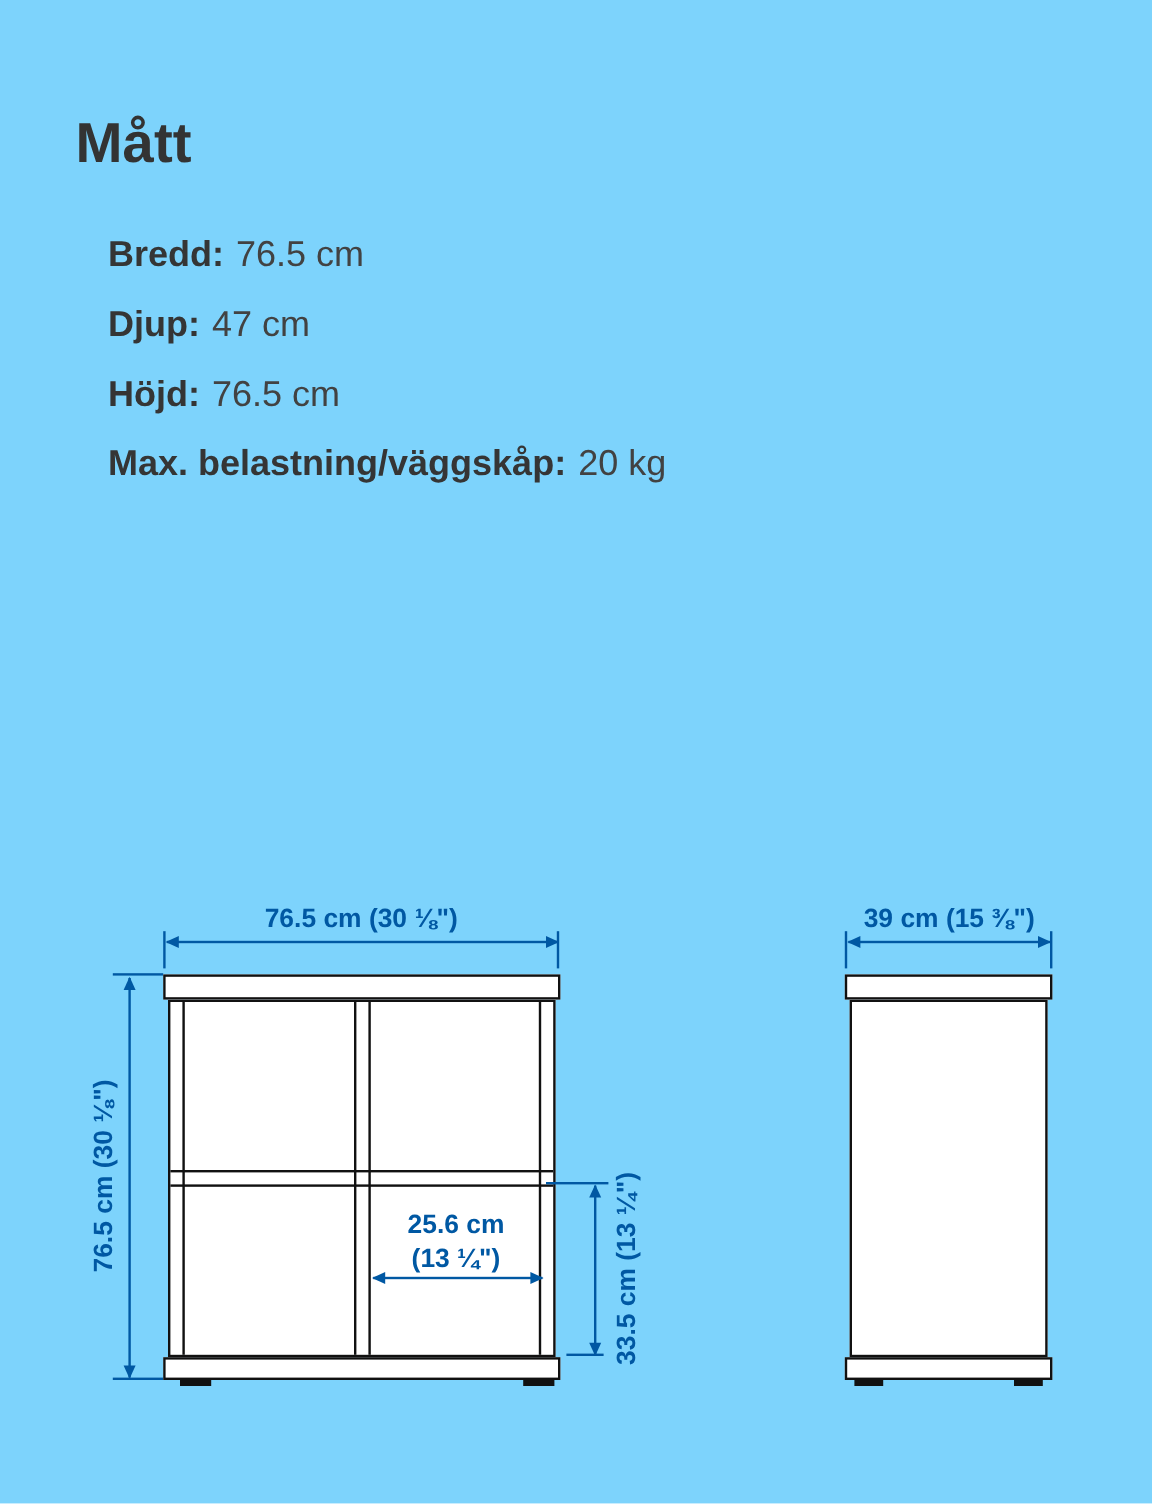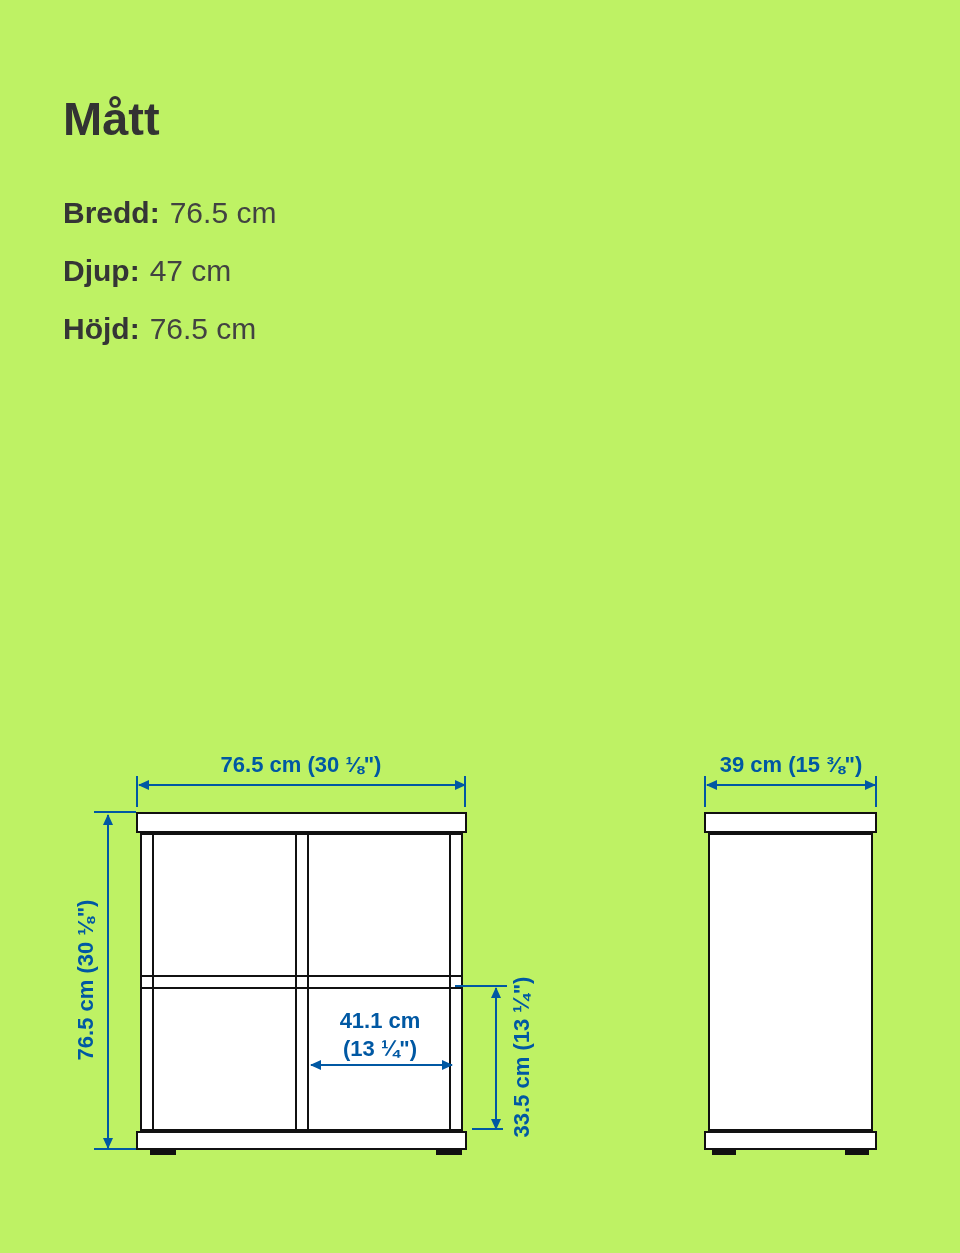--- a/index.html
+++ b/index.html
@@ -2,28 +2,28 @@
 <html><head>
 <meta charset="utf-8">
 <style>
   :root{
     --blue:#0058a3;
     --ink:#111111;
     --text:#3f3f3f;
   }
   html,body{margin:0;padding:0;background:#ffffff;}
   .canvas{
-    position:relative;width:960px;height:1253px;background:#bef264;overflow:hidden;
+    position:relative;width:960px;height:1253px;background:#7dd3fc;overflow:hidden;
     font-family:"Liberation Sans", sans-serif;color:var(--text);
   }
   .page-title{
     position:absolute;left:63px;top:60px;font-size:47px;font-weight:700;color:#333333;
   }
   .specs{position:absolute;left:63px;top:184px;}
-  .spec-row{height:58px;line-height:58px;font-size:30px;white-space:nowrap;}
+  .spec-row{height:58px;line-height:58px;font-size:30px;white-space:nowrap;margin-left:27px;}
   .spec-label{font-weight:700;color:#353535;margin-right:10px;}
   .spec-value{font-weight:400;color:#424242;}
 
   
   .abs{position:absolute;box-sizing:border-box;}
   .outline{border:2px solid var(--ink);background:#ffffff;}
   .blue-line{background:var(--blue);}
   .ink-fill{background:var(--ink);}
 
   .h-arrow{position:absolute;height:2px;background:var(--blue);}
@@ -66,20 +66,23 @@
   <div class="specs">
     <div class="spec-row">
       <span class="spec-label">Bredd:</span><span class="spec-value">76.5 cm</span>
     </div>
     <div class="spec-row">
       <span class="spec-label">Djup:</span><span class="spec-value">47 cm</span>
     </div>
     <div class="spec-row">
       <span class="spec-label">Höjd:</span><span class="spec-value">76.5 cm</span>
     </div>
+    <div class="spec-row">
+      <span class="spec-label">Max. belastning/väggskåp:</span><span class="spec-value">20 kg</span>
+    </div>
   </div>
 
   <div>
 
     <div class="dim-label" style="left:301px;top:765px;">76.5 cm (30 ⅛")</div>
     <div class="abs blue-line" style="left:136px;top:776px;width:2px;height:31px;"></div>
     <div class="abs blue-line" style="left:464px;top:776px;width:2px;height:31px;"></div>
     <div class="h-arrow" style="left:139px;top:784px;width:326px;"></div>
 
     <div class="abs blue-line" style="left:94px;top:811px;width:42px;height:2px;"></div>
@@ -92,21 +95,21 @@
       <div class="inner-wall-l"></div>
       <div class="inner-wall-r"></div>
       <div class="partition"></div>
       <div class="shelf"></div>
     </div>
     <div class="abs outline" style="left:136px;top:1131px;width:331px;height:19px;"></div>
     <div class="abs ink-fill" style="left:150px;top:1150px;width:26px;height:5px;"></div>
     <div class="abs ink-fill" style="left:436px;top:1150px;width:26px;height:5px;"></div>
 
     <div class="dim-label" style="left:380px;top:1034px;">
-      <div>41.1 cm</div>
+      <div>25.6 cm</div>
       <div>(13 ¼")</div>
     </div>
     <div class="h-arrow" style="left:311px;top:1064px;width:141px;"></div>
 
     <div class="abs blue-line" style="left:455px;top:985px;width:52px;height:2px;"></div>
     <div class="abs blue-line" style="left:472px;top:1128px;width:31px;height:2px;"></div>
     <div class="v-arrow" style="left:495px;top:988px;height:141px;"></div>
     <div class="dim-label rot" style="left:522px;top:1057px;">33.5 cm (13 ¼")</div>
   </div>
 

